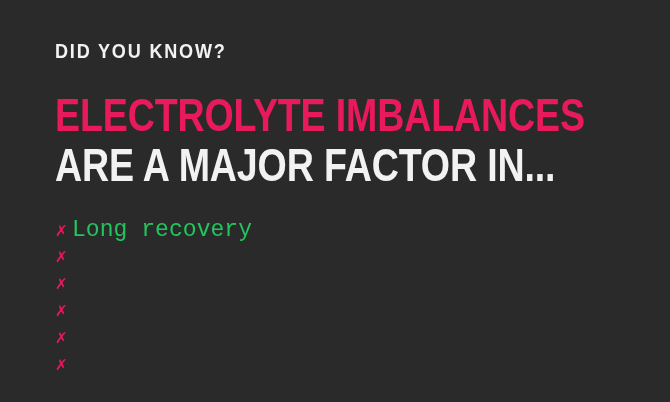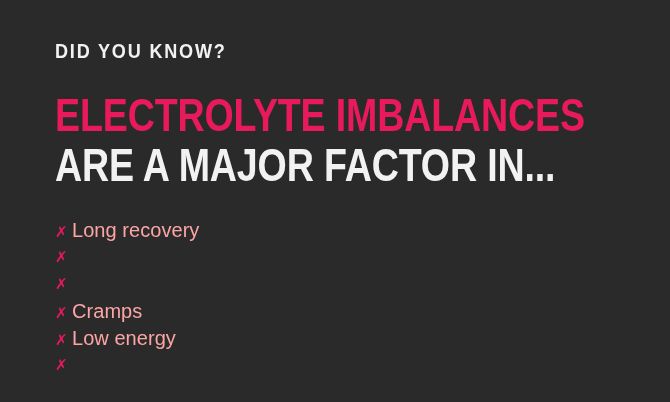--- a/index.html
+++ b/index.html
@@ -80,23 +80,23 @@
     width: 17px;
     flex: 0 0 17px;
     color: #e81a5c;
     font-family: "DejaVu Sans", "Liberation Sans", sans-serif;
     font-size: 15px;
     font-weight: 700;
     font-style: italic;
     line-height: 27px;
   }
   .symptom-label {
-    color: #fca5a5;
-    font-family: Liberation Sans, sans-serif;
-    font-size: 20px;
+    color: #22c55e;
+    font-family: Liberation Mono, monospace;
+    font-size: 23px;
     font-weight: 400;
     line-height: 27px;
     letter-spacing: 0.05px;
   }
 </style>
 </head>
 <body>
 
 <div class="slide">
 
@@ -112,24 +112,22 @@
       <span class="symptom-label">Long recovery</span>
     </li>
     <li class="symptom-item">
       <span class="x-mark">✗</span>
     </li>
     <li class="symptom-item">
       <span class="x-mark">✗</span>
     </li>
     <li class="symptom-item">
       <span class="x-mark">✗</span>
-      <span class="symptom-label">Cramps</span>
     </li>
     <li class="symptom-item">
       <span class="x-mark">✗</span>
-      <span class="symptom-label">Low energy</span>
     </li>
     <li class="symptom-item">
       <span class="x-mark">✗</span>
     </li>
   </ul>
 
 </div>
 
 </body></html>

